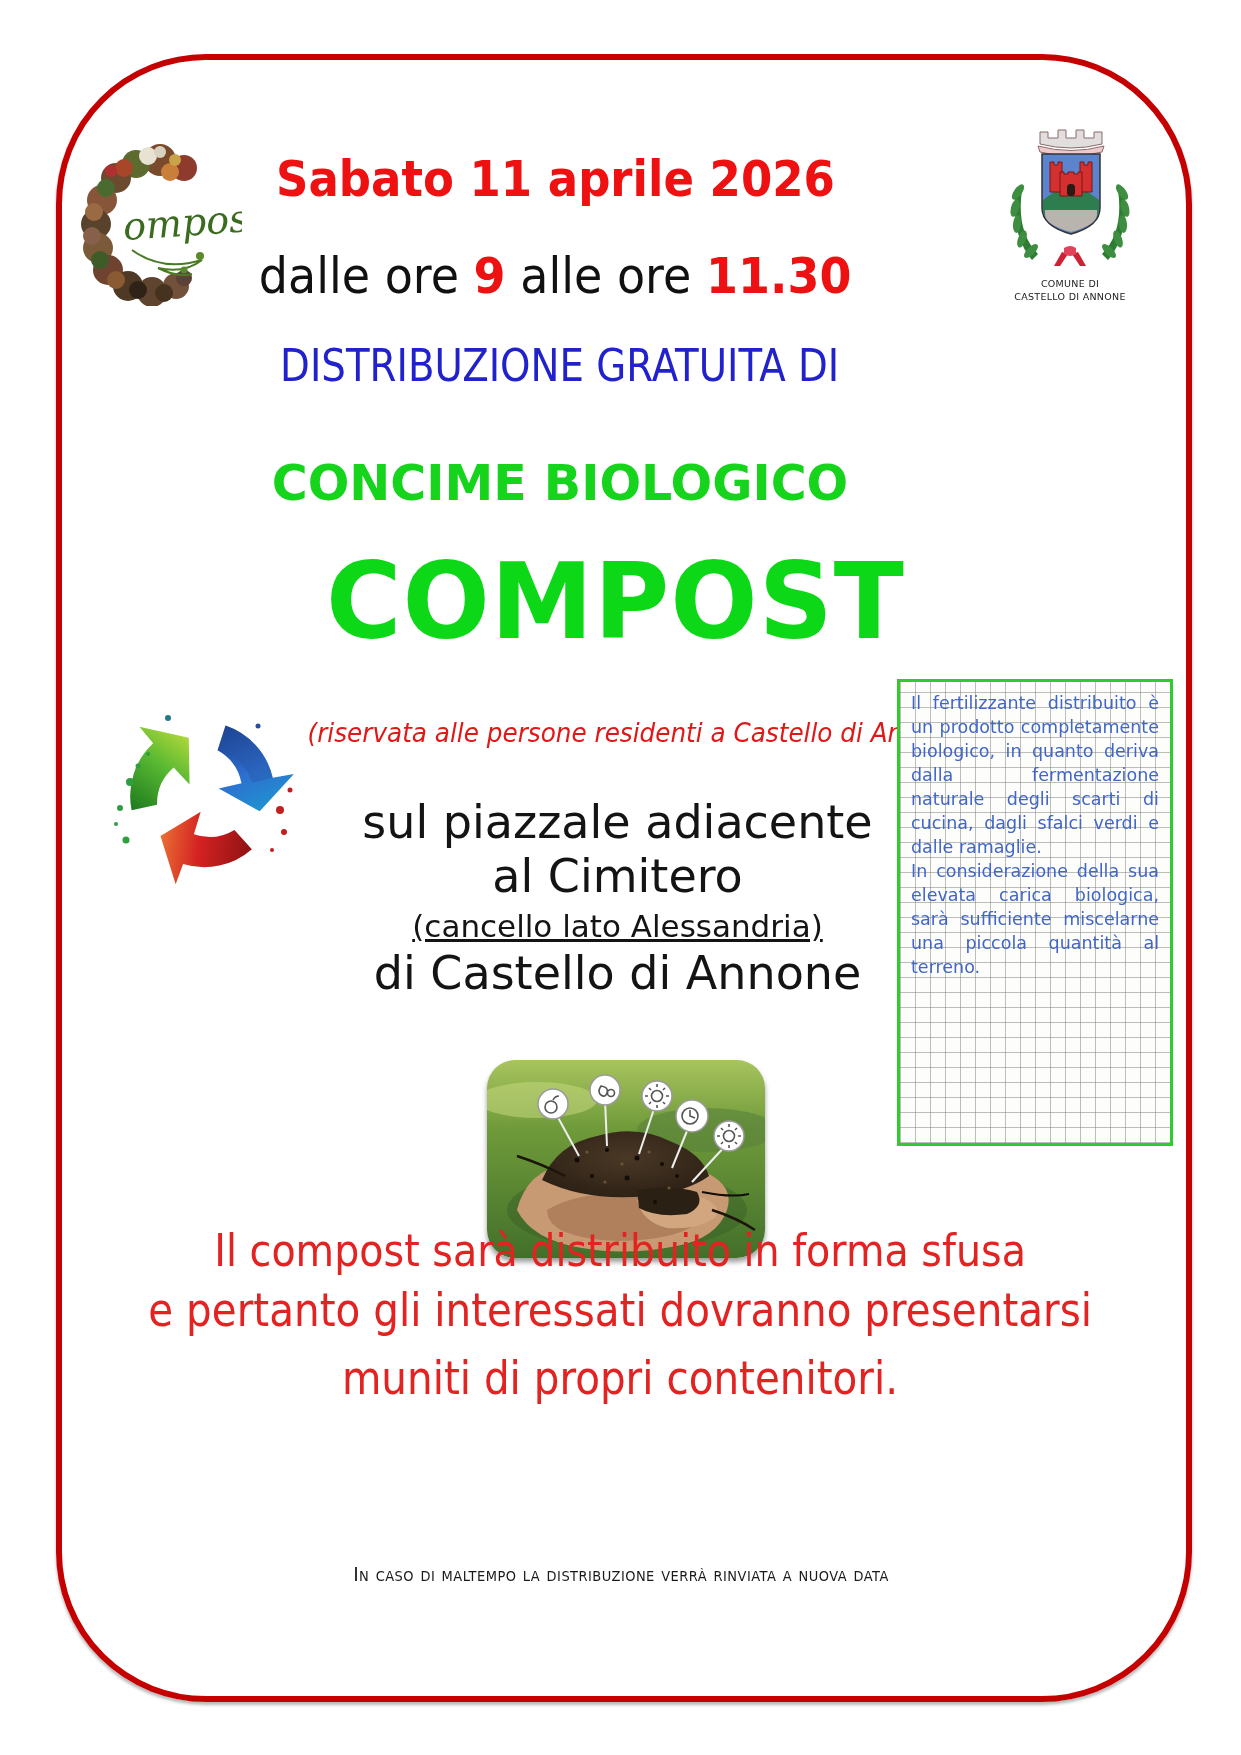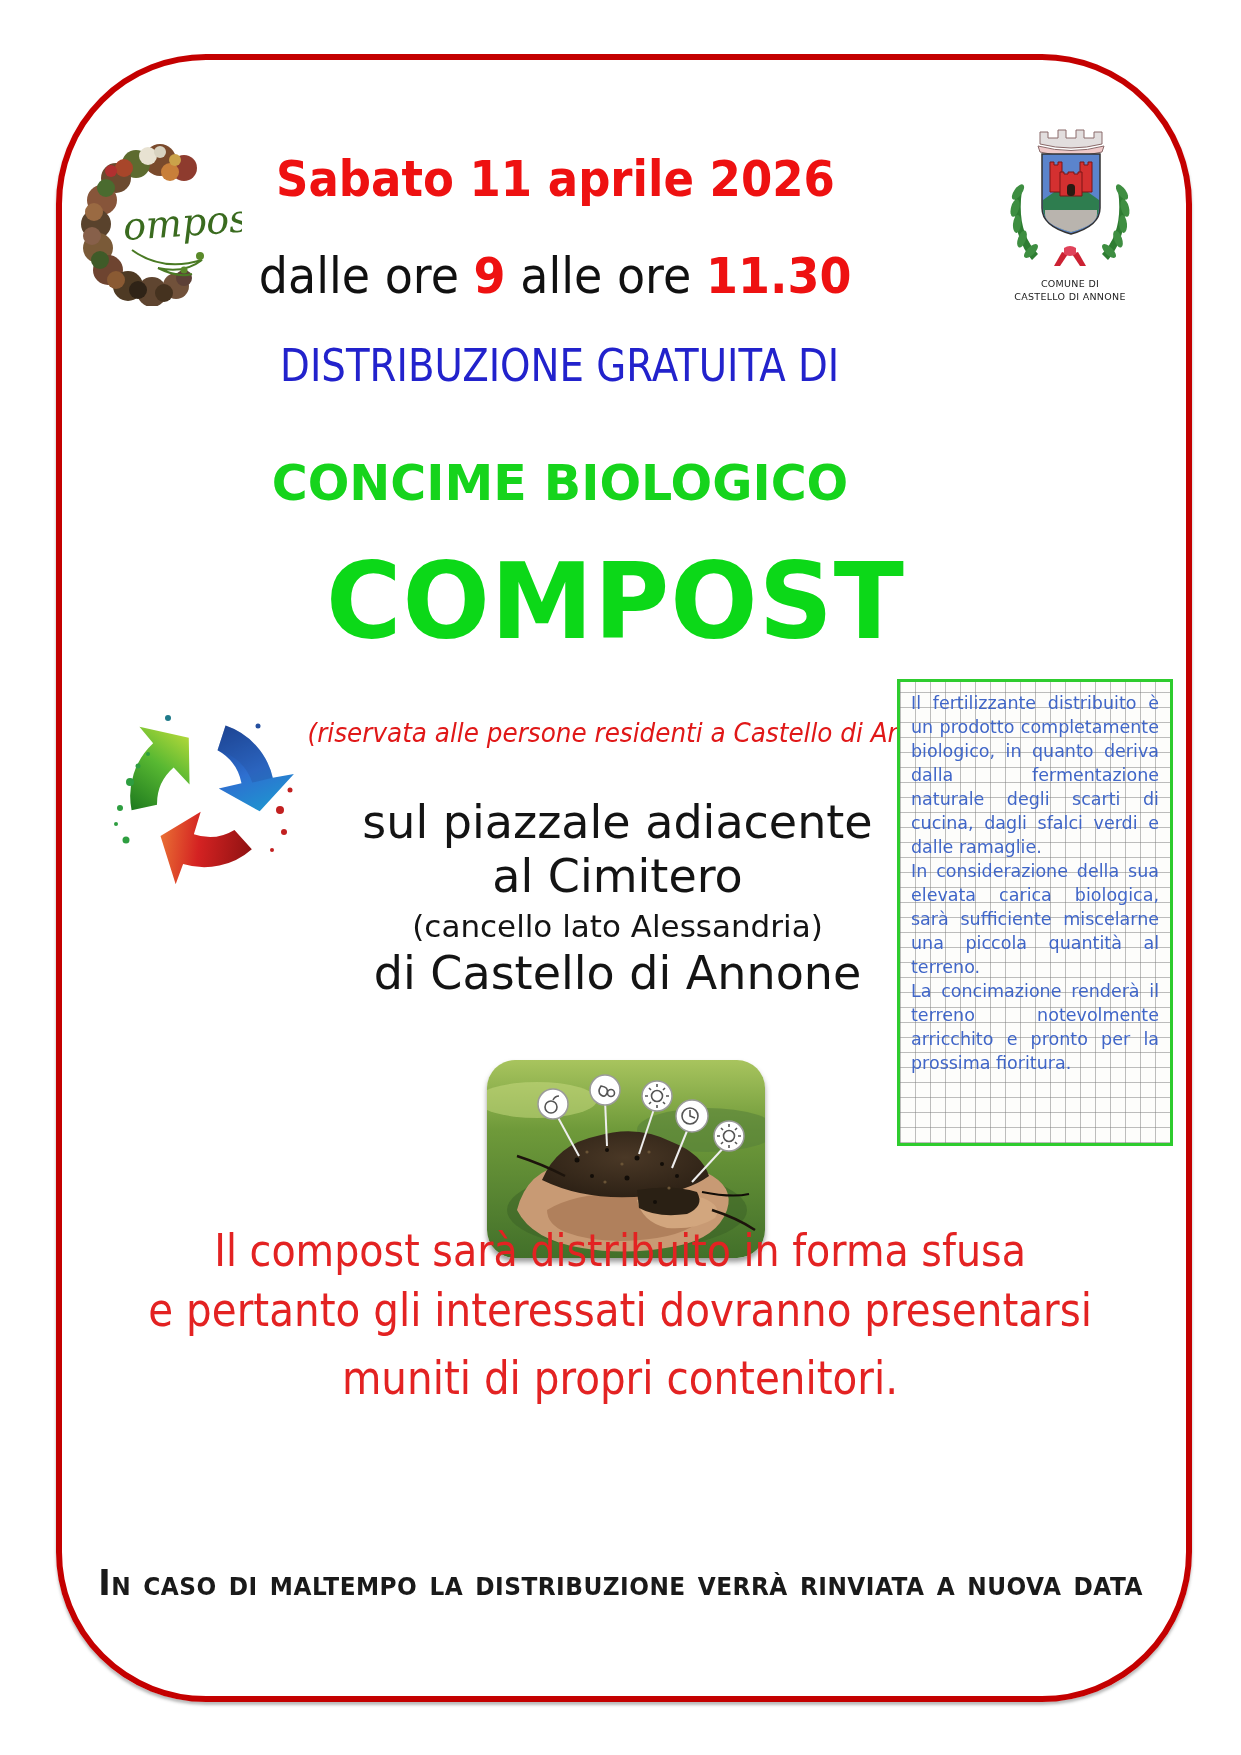--- a/index.html
+++ b/index.html
@@ -26,21 +26,21 @@
   .h-distribuzione { left:150px; top:340px; width:820px; font-size:44px; color:#2222cc; }
   .h-distribuzione .sqz { transform:scaleX(.88); }
   .h-concime { left:150px; top:455px; width:820px; font-size:49px; font-weight:bold; color:#16d41c; }
   .h-compost { left:290px; top:540px; width:650px; font-size:106px; font-weight:bold; color:#0cd818; letter-spacing:1px; }
   .h-compost .sqz { transform:scaleX(.97); }
   .h-riservata { left:290px; top:718px; width:645px; font-size:26px; font-style:italic; color:#e01818; }
   .h-riservata .sqz { transform:scaleX(.95); }
 
   .loc-block { left:330px; top:795px; width:575px; color:#141414; line-height:1.18; }
   .loc-l1,.loc-l2,.loc-l4 { font-size:46px;text-align:center; }
-  .loc-l3 { font-size:31px; padding:4px 0 2px; }
+  .loc-l3 { font-size:31px; padding:4px 0 2px;text-decoration:underline; }
 
   .info-box {
     left:897px; top:679px; width:276px; height:467px;
     border:3px solid #2ecc2e; background:#fdfdfb; padding:9px 11px; overflow:hidden;
     background-image:
       repeating-linear-gradient(0deg, rgba(125,125,125,.5) 0 1px, transparent 1px 15px),
       repeating-linear-gradient(90deg, rgba(125,125,125,.5) 0 1px, transparent 1px 15px);
   }
   .info-box p {
     font-size:17.5px; line-height:24px; color:#4066c8;
@@ -49,22 +49,22 @@
 
   .photo-wrap { left:487px; top:1060px; width:278px; height:198px; border-radius:28px;
     overflow:hidden; box-shadow:0 4px 5px rgba(60,60,60,.5), inset 0 0 0 2px rgba(255,255,255,.6); }
 
   .red-block { left:0; top:1224px; width:1241px; color:#e32222; }
   .red-l1 { font-size:45px; } .red-l1 .sqz { transform:scaleX(.88); }
   .red-l2 { font-size:31px; padding:8px 0 6px; } .red-l2 .sqz { transform:scaleX(.88); }
   .red-l3 { font-size:46px; padding-top:6px; } .red-l3 .sqz { transform:scaleX(.88); }
   .red-l4 { font-size:46px; padding-top:14px; } .red-l4 .sqz { transform:scaleX(.88); }
 
-  .footer-notice { left:0; top:1562px; width:1241px; font-size:36px; color:#1a1a1a;
-    font-variant:small-caps; letter-spacing:.5px;font-weight:bold; }
+  .footer-notice { left:0; top:1562px; width:1241px; font-size:20px; color:#1a1a1a;
+    font-variant:small-caps; letter-spacing:.5px; }
   .footer-notice .sqz { transform:scaleX(.93); }
 
   .coa-wrap { left:1002px; top:122px; width:136px; text-align:center; }
   .coa-caption { font-size:9.5px; font-weight:normal; color:#222; line-height:1.35; letter-spacing:.3px; }
 
   .compost-logo { left:72px; top:138px; }
   .recycle-logo { left:108px; top:690px; }
 </style>
 </head>
 <body>
@@ -228,21 +228,20 @@
   <div class="abs ctr loc-block">
     <div class="loc-l1">sul piazzale adiacente</div>
     <div class="loc-l2">al Cimitero</div>
     <div class="loc-l3">(cancello lato Alessandria)</div>
     <div class="loc-l4">di Castello di Annone</div>
   </div>
 
   <div class="abs info-box" lang="it">
     <p>Il fertilizzante distribuito è un prodotto completamente biologico, in quanto deriva dalla fermentazione naturale degli scarti di cucina, dagli sfalci verdi e dalle ramaglie.</p>
     <p>In considerazione della sua elevata carica biologica, sarà sufficiente miscelarne una piccola quantità al terreno.</p>
-    <p>La concimazione renderà il terreno notevolmente arricchito e pronto per la prossima fioritura.</p>
   </div>
 
   <div class="abs photo-wrap">
     <svg width="278" height="198" viewBox="0 0 278 198">
       <defs>
         <linearGradient id="grass" x1="0" y1="0" x2="0" y2="1">
           <stop offset="0" stop-color="#a8c45e"></stop>
             <stop offset=".35" stop-color="#6f9a3a"></stop>
             <stop offset="1" stop-color="#42702a"></stop>
         </linearGradient>

